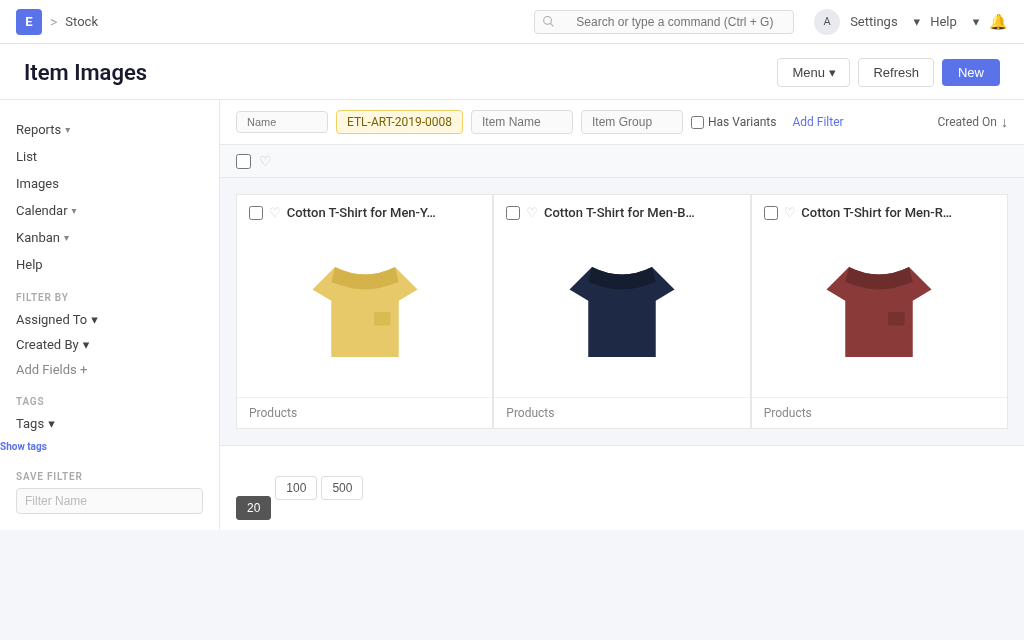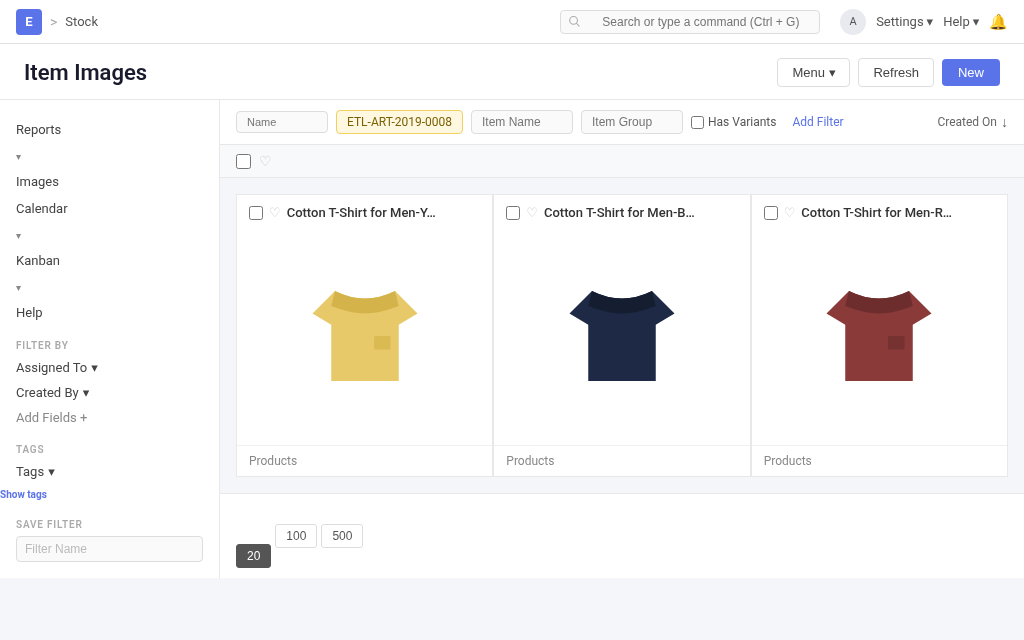--- a/index.html
+++ b/index.html
@@ -23,21 +23,21 @@
     }
     .topbar-search input {
       border: none; background: transparent; outline: none; font-size: 12px; color: #666; width: 100%;
     }
     .search-icon-svg { color: #aaa; }
     .topbar-right { display: flex; align-items: center; gap: 10px; margin-left: 12px; }
     .topbar-avatar {
       width: 26px; height: 26px; border-radius: 50%; background: #e8eaf0;
       display: flex; align-items: center; justify-content: center; font-size: 11px; color: #555;
     }
-    .topbar-btn { font-size: 13px; color: #555; cursor: pointer; display: flex; align-items: center; gap: 3px; text-align: right; }
+    .topbar-btn { font-size: 13px; color: #555; cursor: pointer; display: flex; align-items: center; gap: 16px; text-align: right; }
     .bell-icon { font-size: 15px; color: #777; }
     .page-header {
       background: #fff; padding: 14px 24px 12px; border-bottom: 1px solid #e8e8e8;
       display: flex; align-items: center; justify-content: space-between;
     }
     .page-title { font-size: 22px; font-weight: 600; color: #1a1a2e; }
     .page-actions { display: flex; align-items: center; gap: 8px; }
     .btn-menu {
       padding: 6px 14px; border: 1px solid #ddd; border-radius: 4px; background: #fff;
       cursor: pointer; font-size: 13px; color: #444; display: flex; align-items: center; gap: 4px;
@@ -54,22 +54,22 @@
     
     .main-content { display: flex; flex: 1; min-height: 0; }
 
     
     .sidebar {
       width: 220px; background: #fff; border-right: 1px solid #e8e8e8;
       padding: 16px 0; flex-shrink: 0; overflow-y: auto;
     }
     .sidebar-nav { padding: 0 16px; }
     .sidebar-nav-item {
-      display: flex; gap: 14px; padding: 6px 0;
-      color: #444; cursor: pointer; font-size: 13px; flex-direction: column;
+      display: flex; align-items: center; gap: 4px; padding: 6px 0;
+      color: #444; cursor: pointer; font-size: 13px;
     }
     .sidebar-nav-item .caret { font-size: 10px; color: #888; }
 
     .sidebar-section-label {
       font-size: 10px; font-weight: 600; color: #aaa; text-transform: uppercase;
       letter-spacing: 0.8px; padding: 14px 16px 4px;
     }
     .sidebar-filter-item {
       padding: 5px 16px; color: #444; cursor: pointer; font-size: 13px;
       display: flex; align-items: center; gap: 4px;
@@ -195,20 +195,23 @@
 
 <div class="main-content">
 
   <aside class="sidebar">
     <div class="sidebar-nav">
       <div class="sidebar-nav-item">
         <span>Reports</span>
         <span class="caret">▾</span>
       </div>
       <div class="sidebar-nav-item">
+        <span>List</span>
+      </div>
+      <div class="sidebar-nav-item">
         <span>Images</span>
       </div>
       <div class="sidebar-nav-item">
         <span>Calendar</span>
         <span class="caret">▾</span>
       </div>
       <div class="sidebar-nav-item">
         <span>Kanban</span>
         <span class="caret">▾</span>
       </div>

